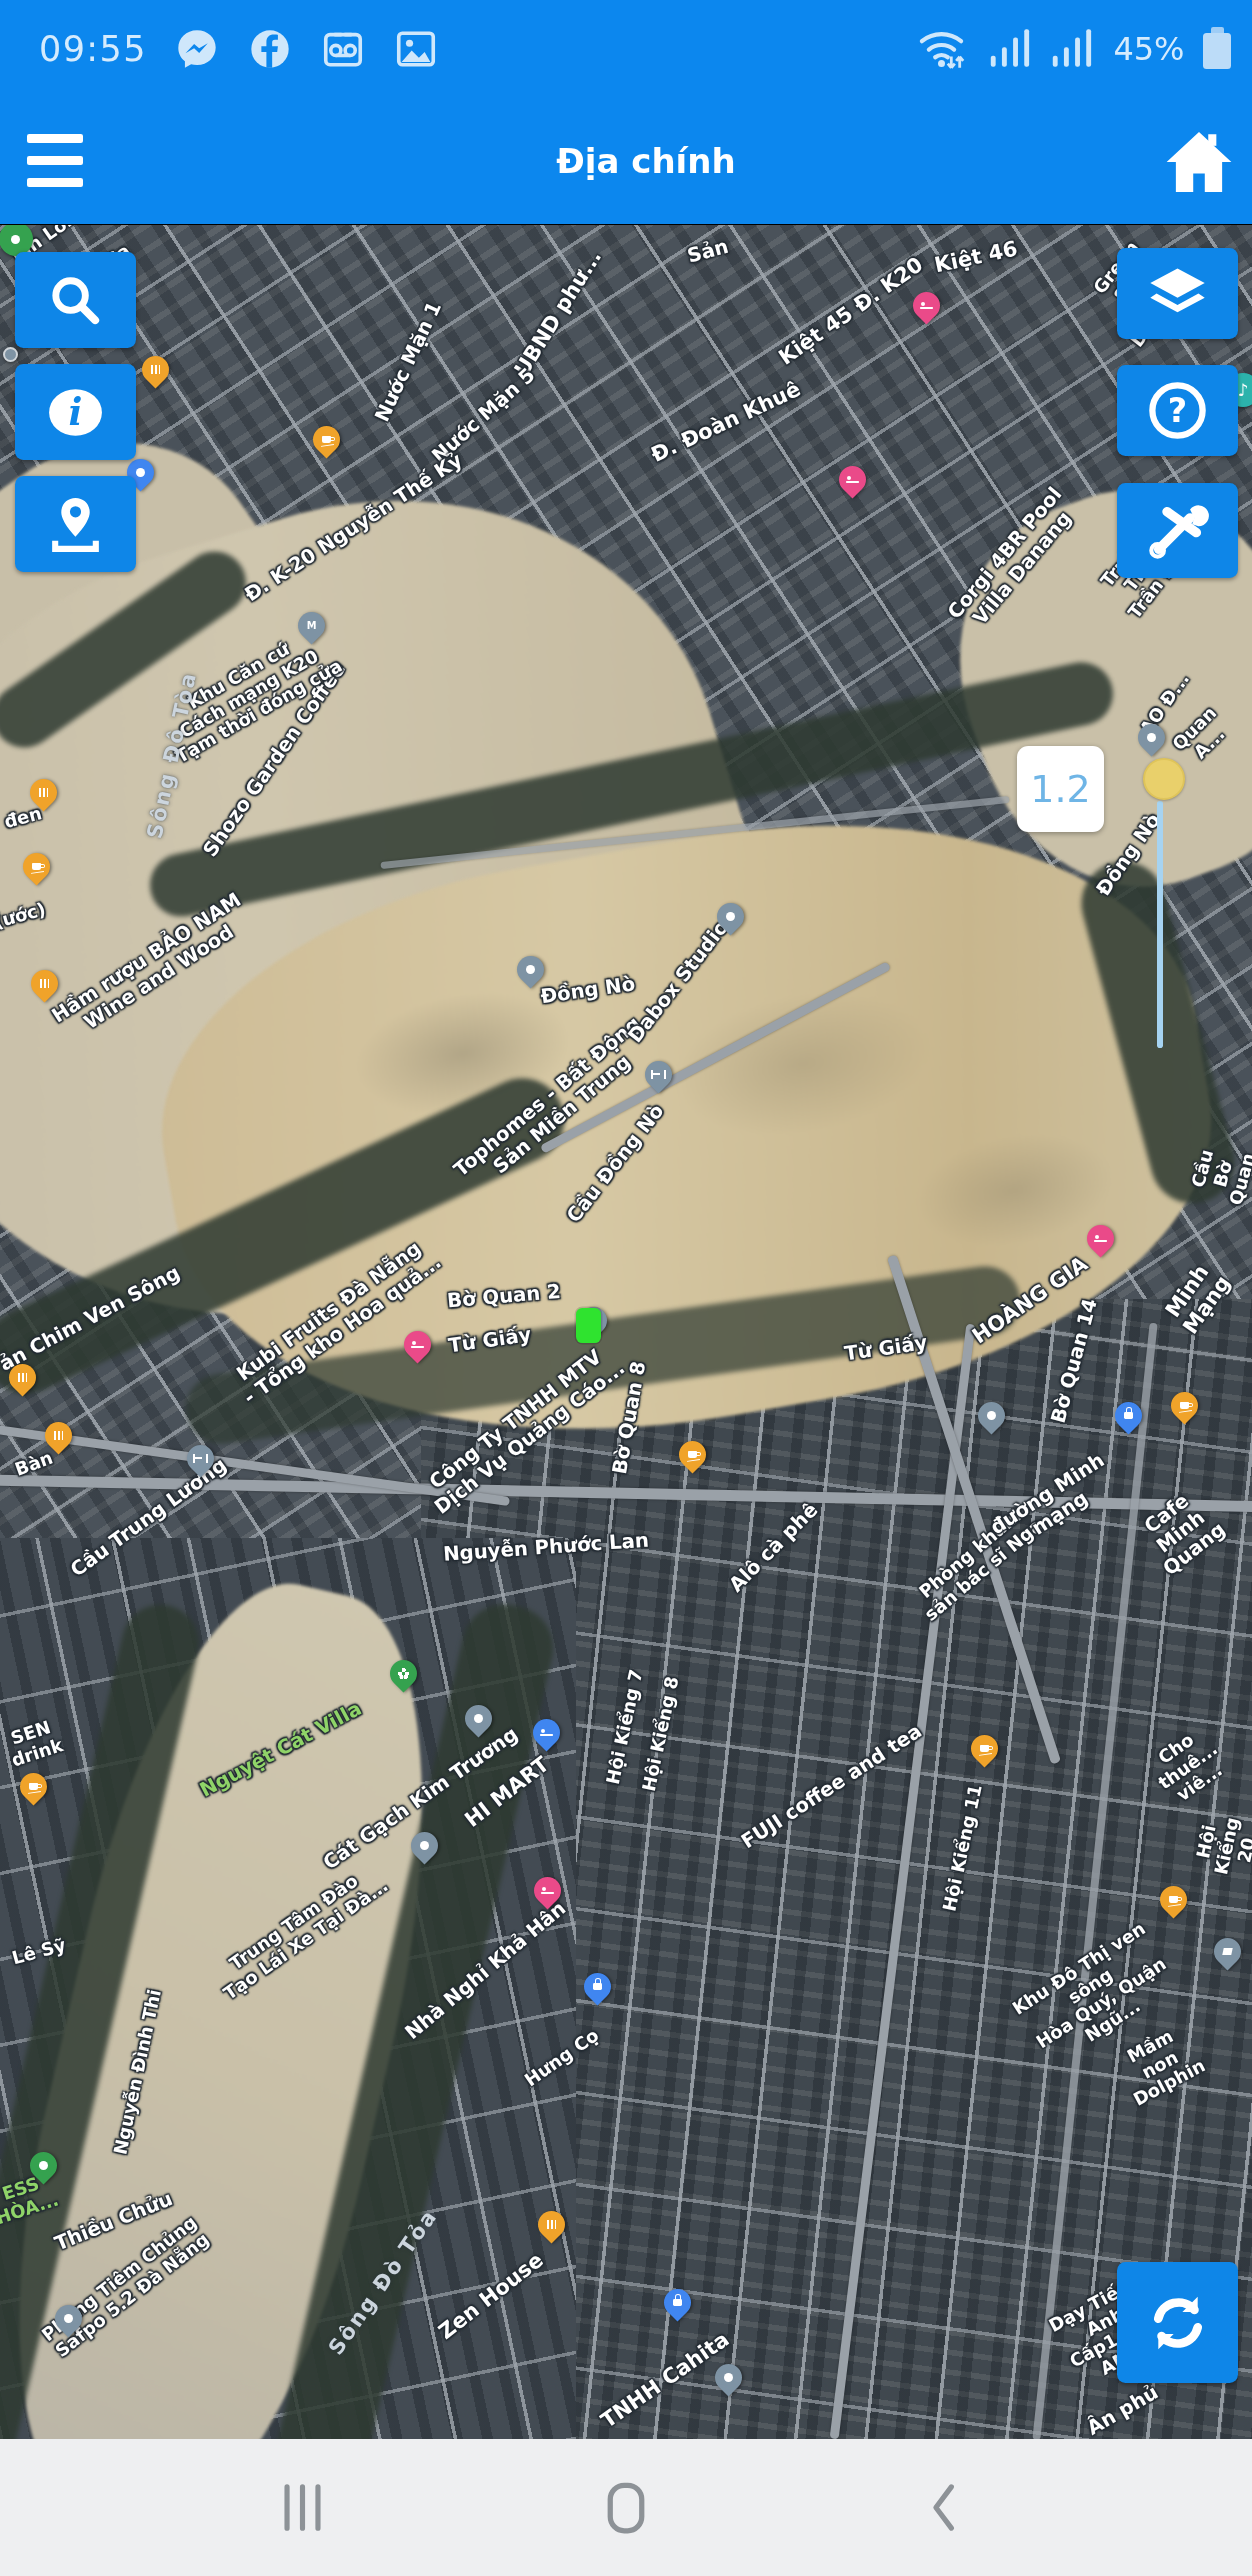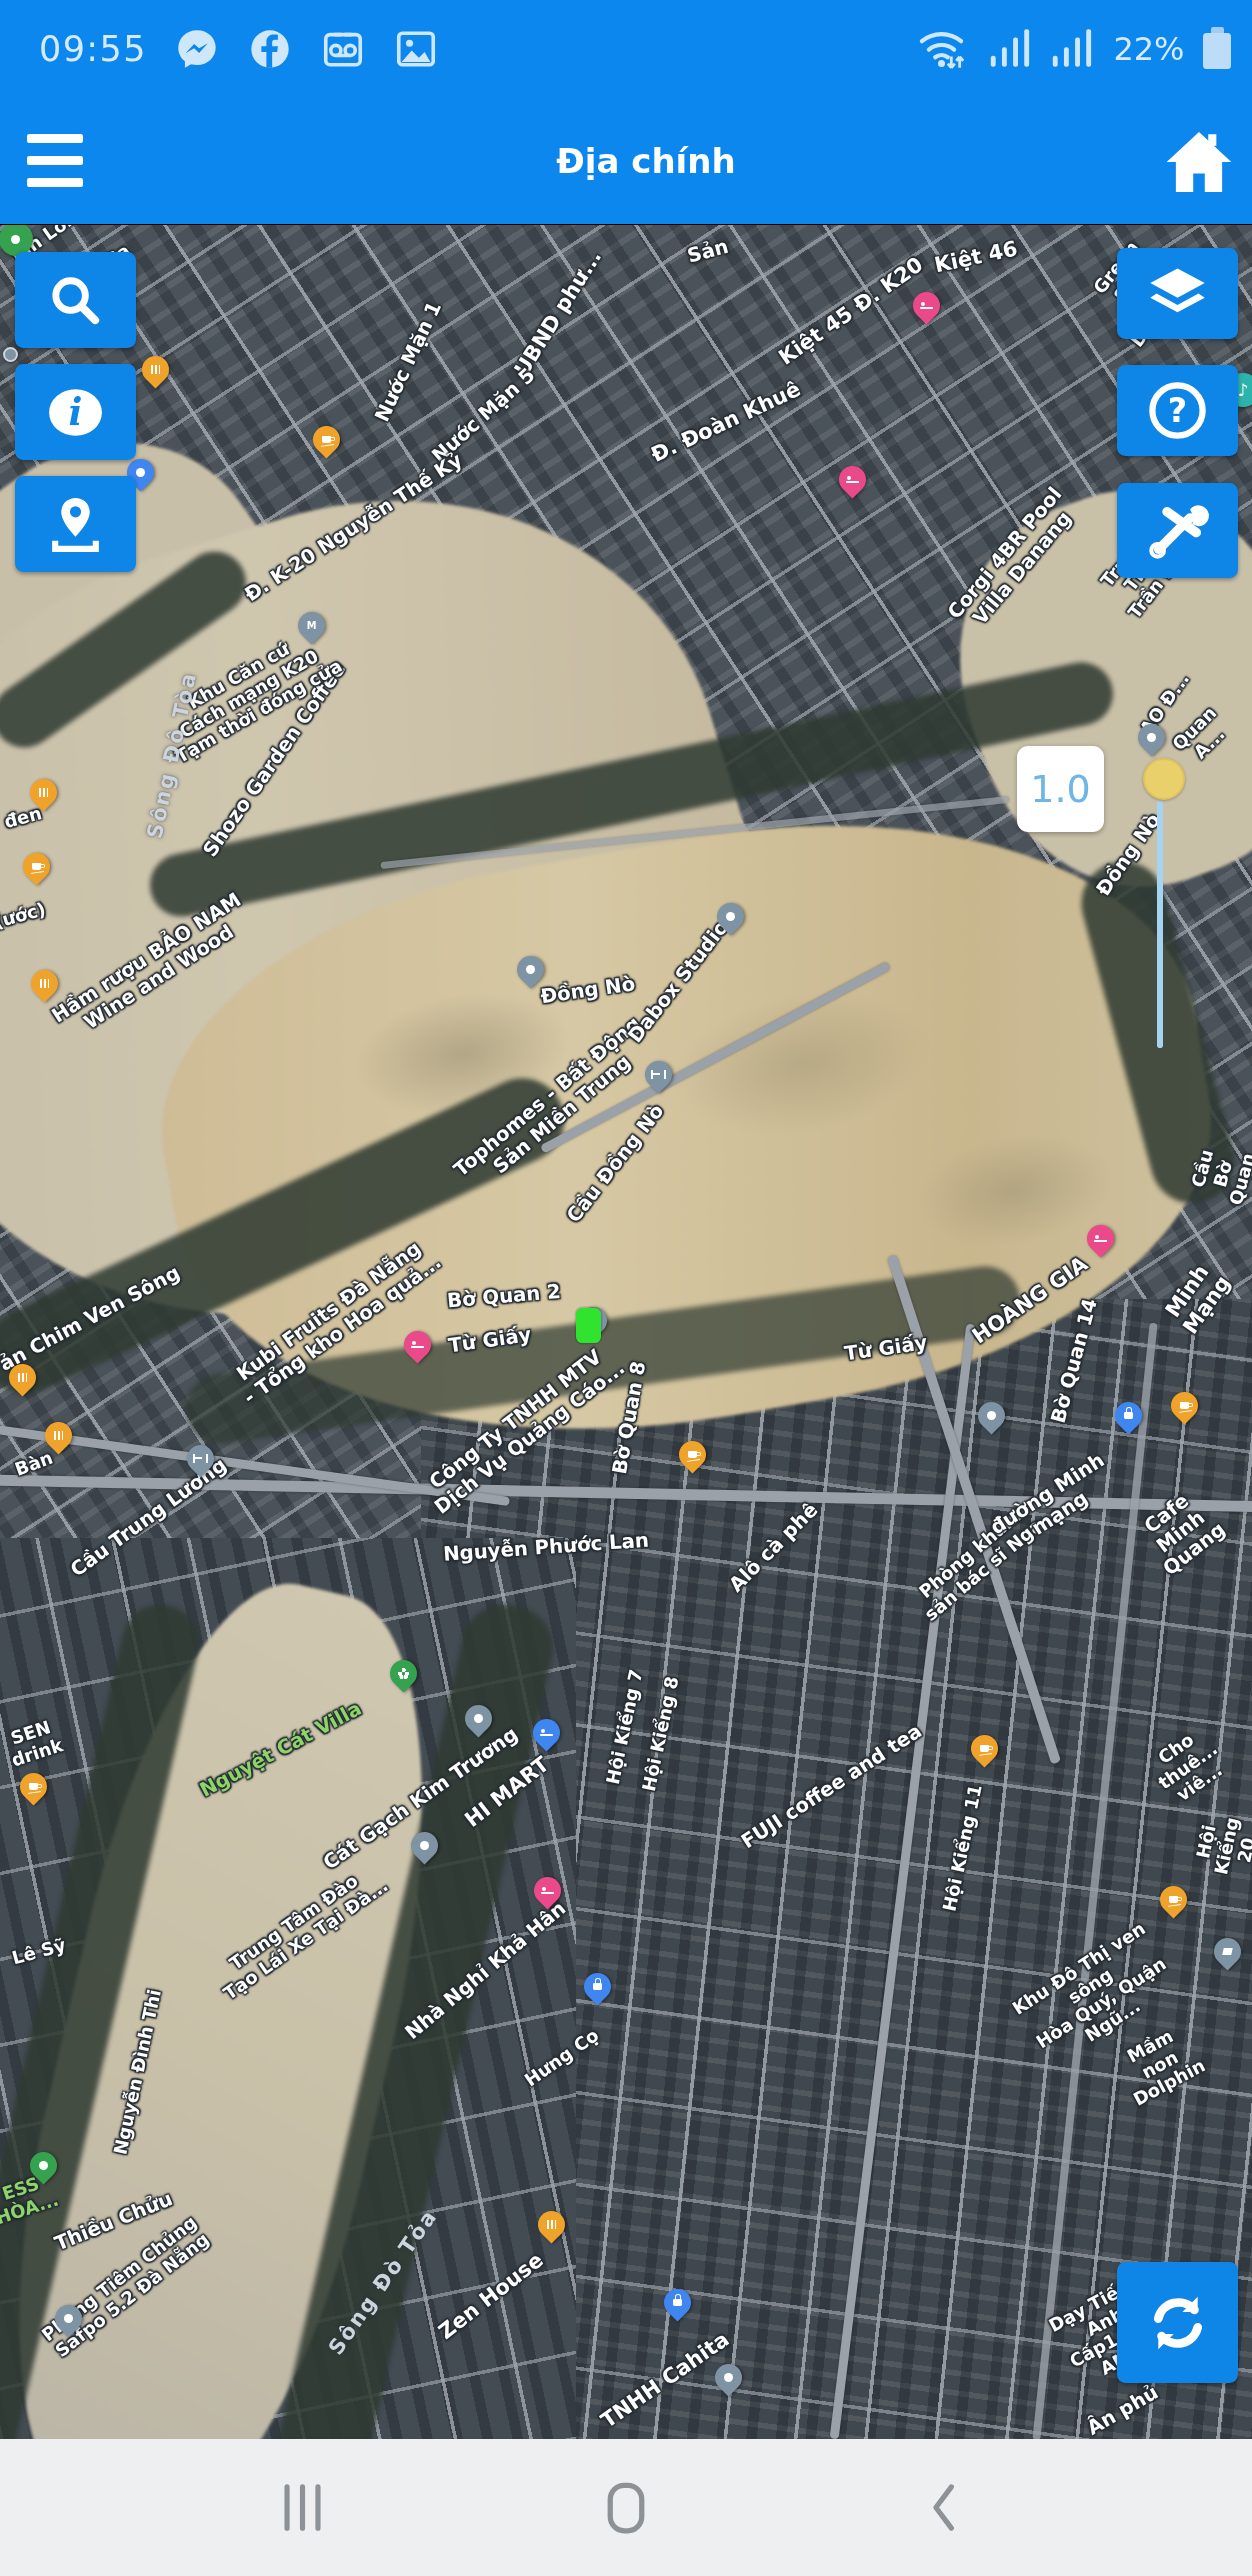--- a/index.html
+++ b/index.html
@@ -192,21 +192,21 @@
         </svg>
     </span>
     <span>
       <svg width="44" height="46" viewBox="0 0 62 66">
           <rect x="2" y="44" width="7" height="16" rx="3" fill="#cfe7fb"></rect>
           <rect x="18" y="32" width="7" height="28" rx="3" fill="#cfe7fb"></rect>
           <rect x="34" y="18" width="7" height="42" rx="3" fill="#cfe7fb"></rect>
           <rect x="50" y="6" width="7" height="54" rx="3" fill="#cfe7fb"></rect>
         </svg>
     </span>
-    <span id="status-batt-pct">22%</span>
+    <span id="status-batt-pct">45%</span>
     <span class="batt">
         <span class="cap"></span>
         <span class="bod"></span>
       </span>
   </div>
 </div>
 
 <div id="app-bar">
   <div id="menu-button">
       <i></i>
@@ -582,21 +582,21 @@
   <div class="mbtn" style="left:1117px;top:2037px;width:121px;height:121px;">
     <svg width="70" height="70" viewBox="0 0 64 64">
         <path d="M14 28a19 19 0 0 1 33-8" fill="none" stroke="#fff" stroke-width="8" stroke-linecap="round"></path>
         <path d="M50 8v14H36z" fill="#fff"></path>
         <path d="M50 36a19 19 0 0 1-33 8" fill="none" stroke="#fff" stroke-width="8" stroke-linecap="round"></path>
         <path d="M14 56V42h14z" fill="#fff"></path>
       </svg>
   </div>
 
   <div id="zoom-badge">
-    <span>1.0</span>
+    <span>1.2</span>
   </div>
   <div id="zoom-slider-line"></div>
   <div id="zoom-slider-handle"></div>
 </div>
 
 <div id="nav-bar">
   <div class="nav-item" style="left:232px;">
     <svg width="55" height="55" viewBox="0 0 64 64">
         <path d="M14 8v48M32 8v48M50 8v48" stroke="#8d9297" stroke-width="6" stroke-linecap="round"></path>
       </svg>

